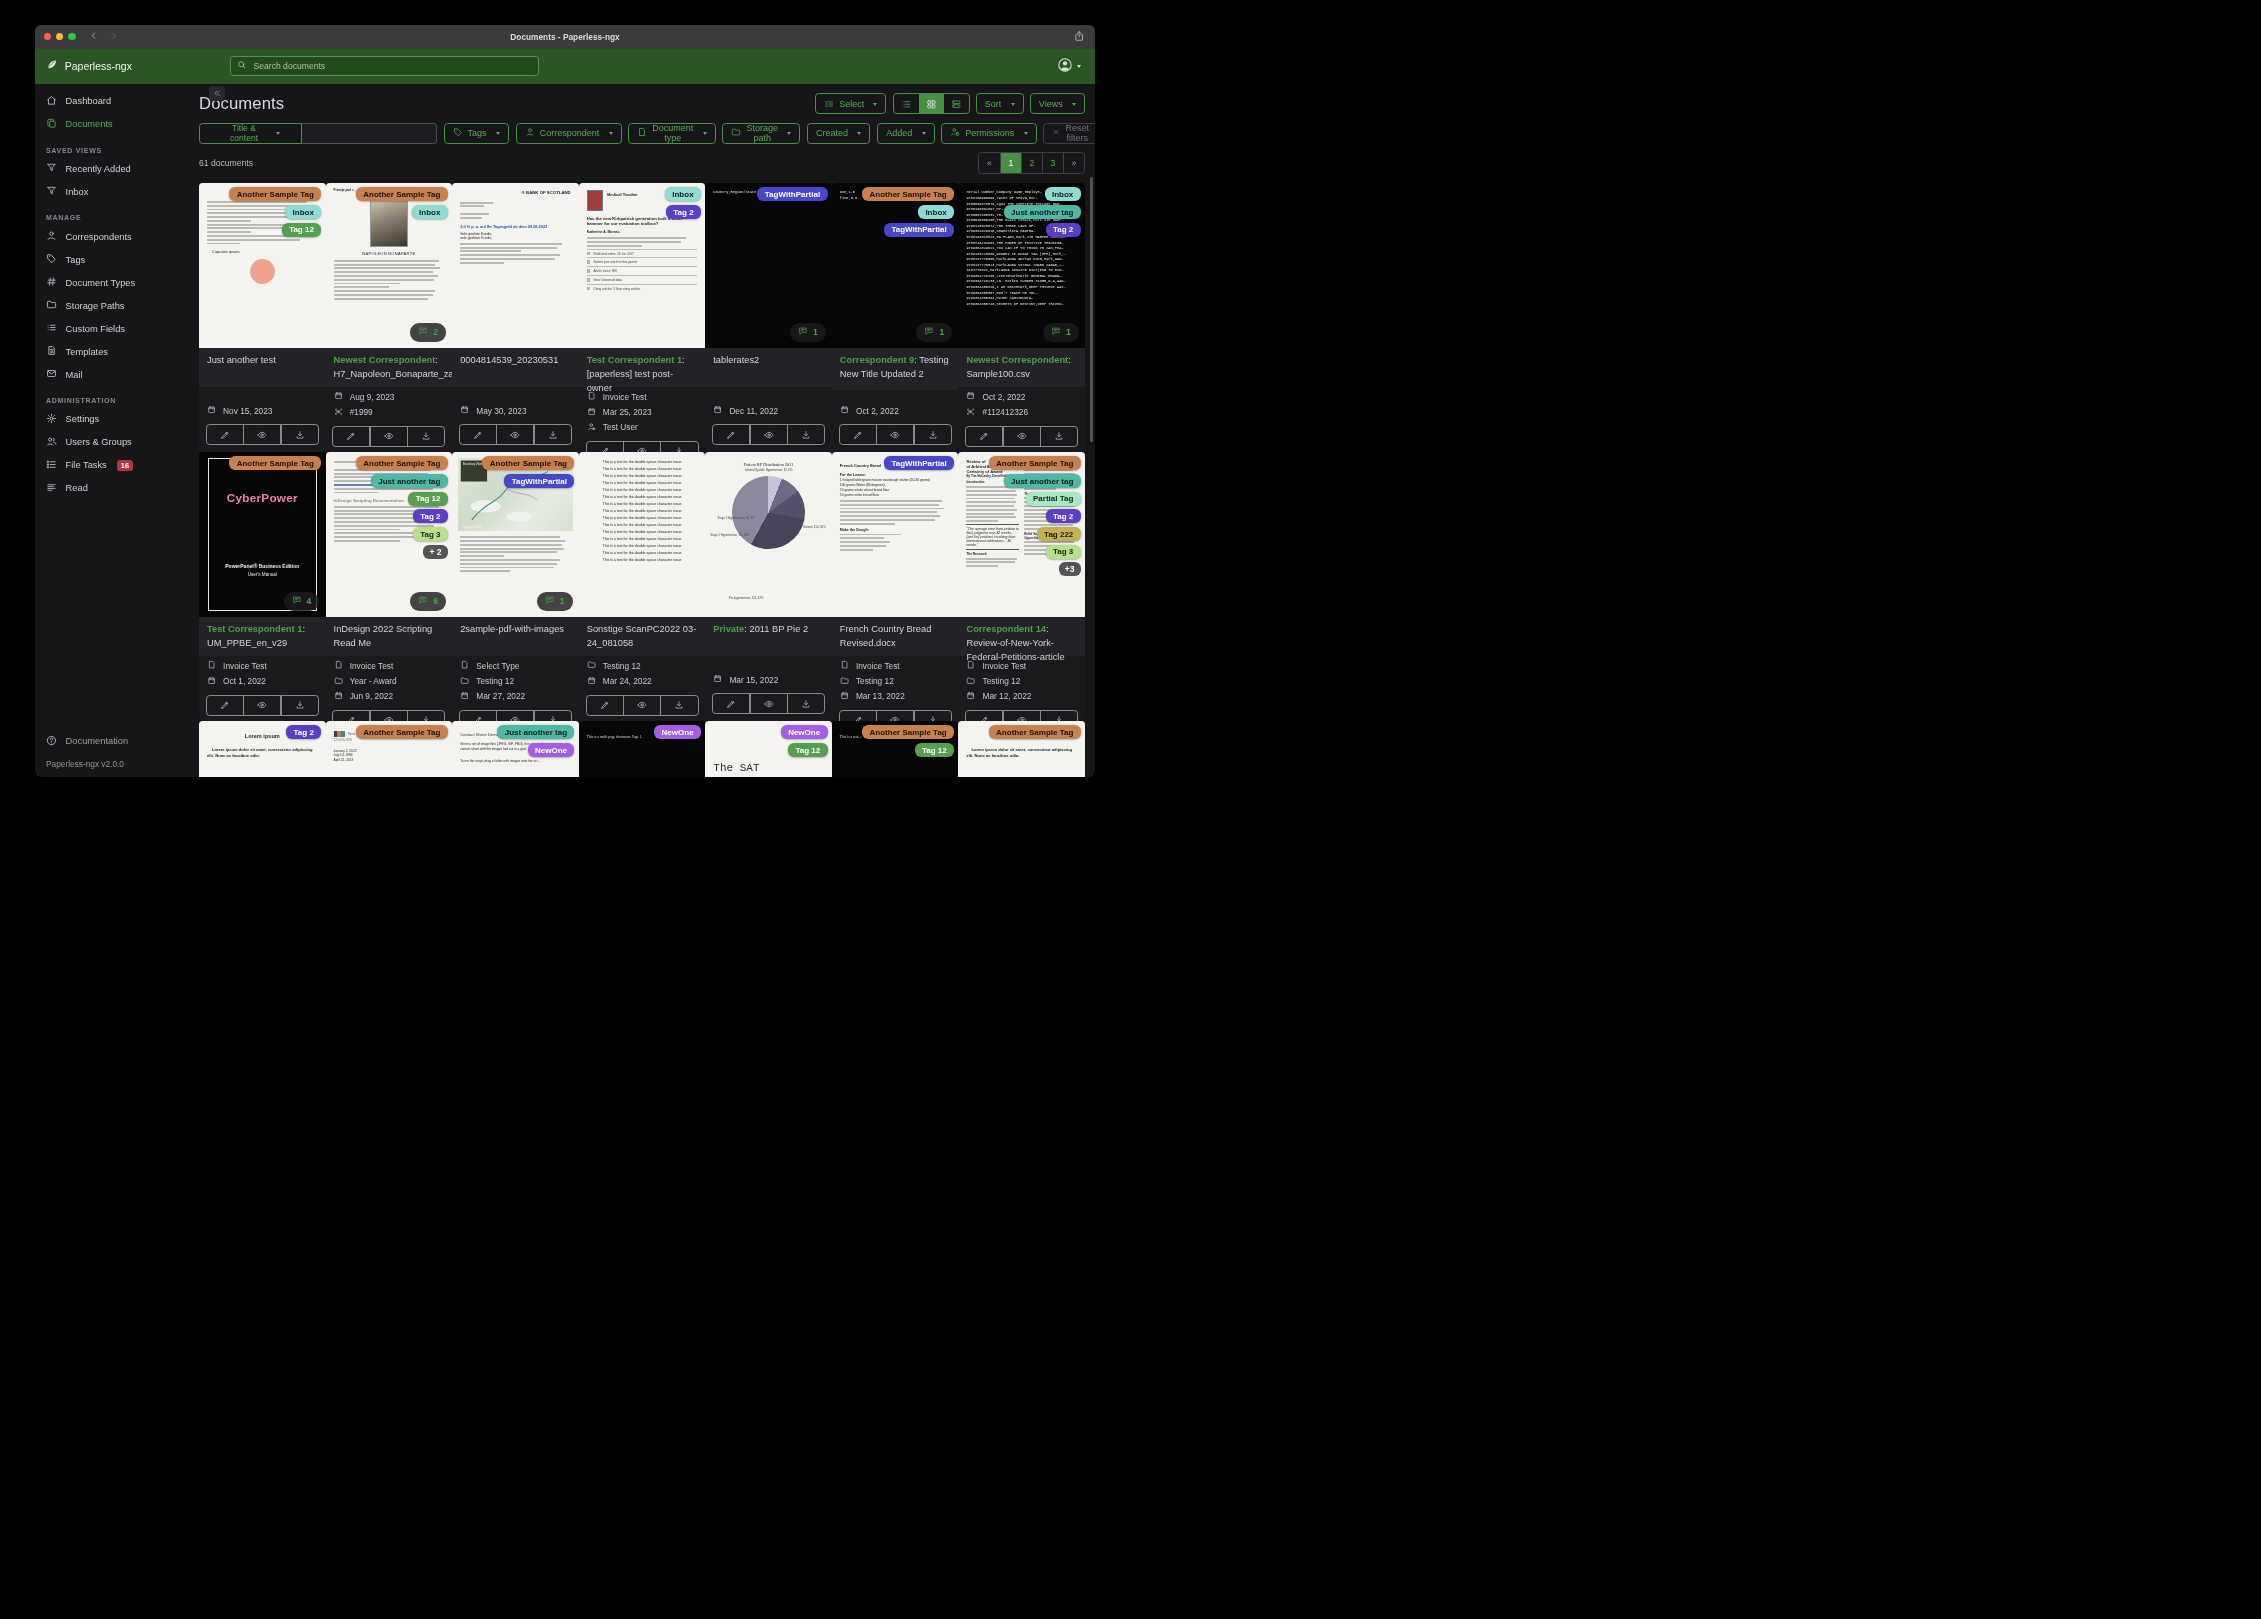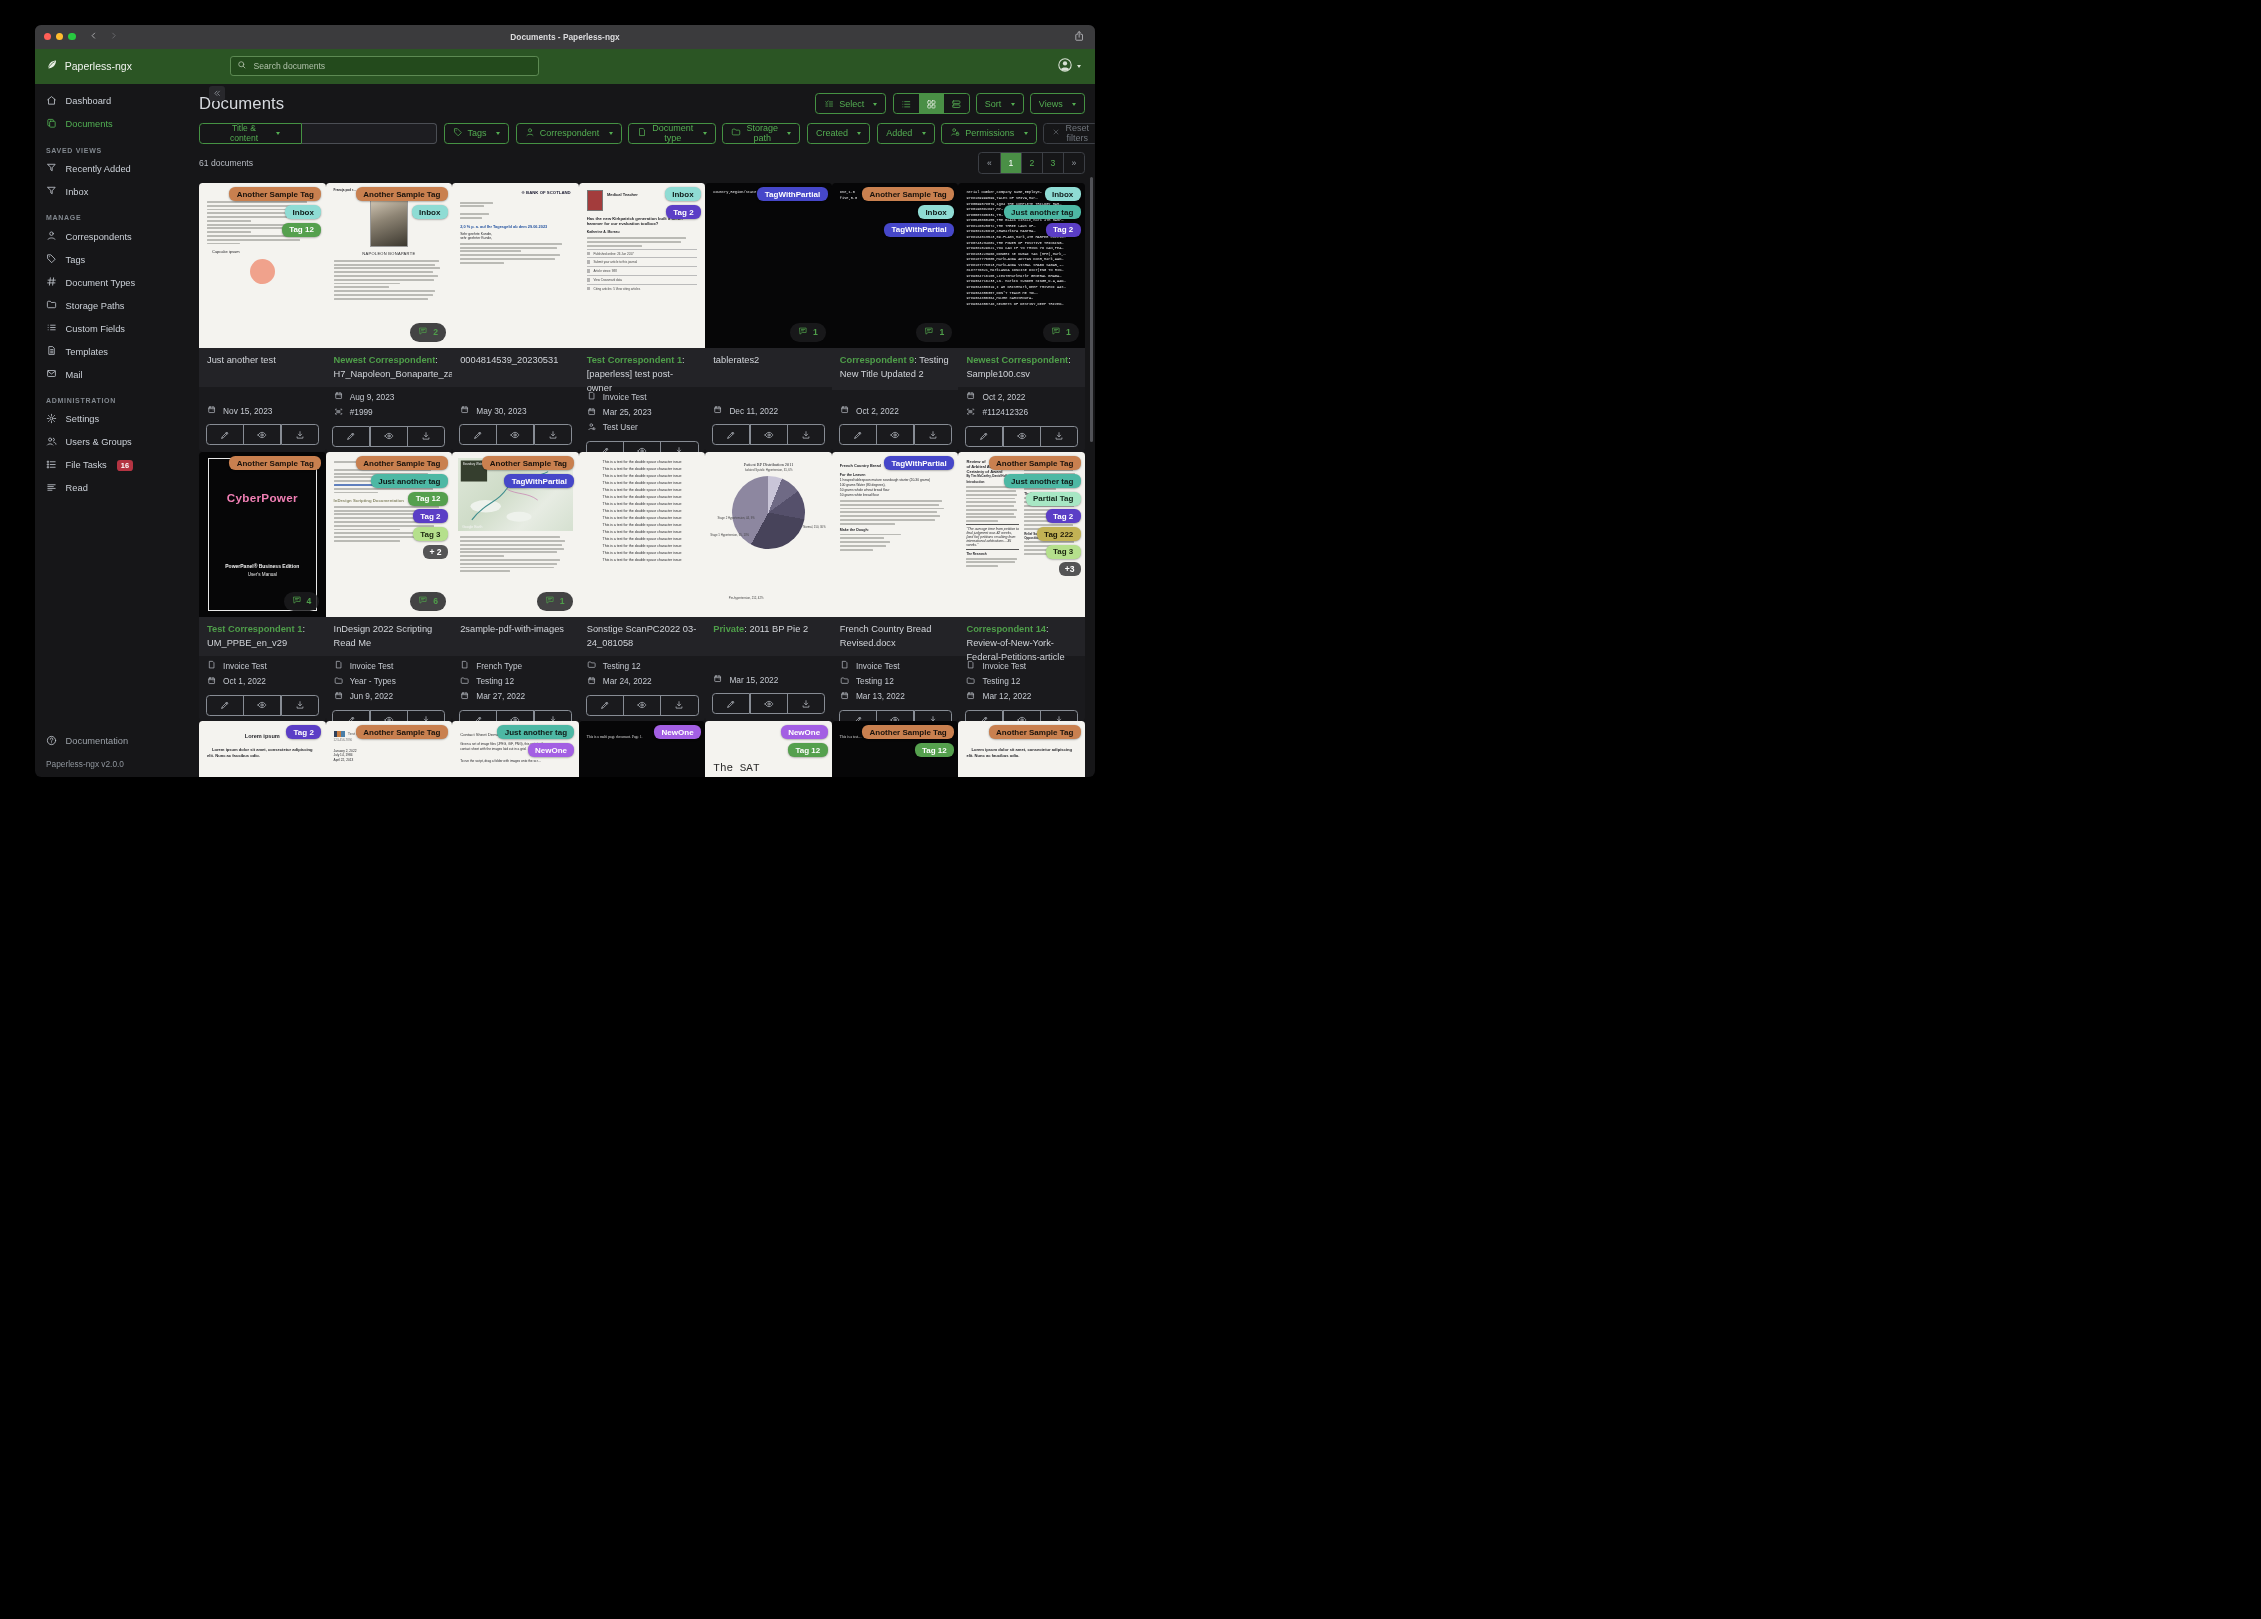--- a/index.html
+++ b/index.html
@@ -924,21 +924,21 @@
               <div class="drow">
                 <span><svg viewBox="0 0 24 24" fill="none" stroke="currentColor" stroke-width="1.8" stroke-linecap="round" stroke-linejoin="round" width="9.3" height="9.3">
                     <path d="M7 3.5h7.5L18 7v13.5H7z"></path>
                   </svg></span>
                 <span>Invoice Test</span>
               </div>
               <div class="drow">
                 <span><svg viewBox="0 0 24 24" fill="none" stroke="currentColor" stroke-width="1.8" stroke-linecap="round" stroke-linejoin="round" width="9.3" height="9.3">
                     <path d="M3 7a2 2 0 012-2h4.5l2 2.5H19a2 2 0 012 2V17a2 2 0 01-2 2H5a2 2 0 01-2-2z"></path>
                   </svg></span>
-                <span>Year - Types</span>
+                <span>Year - Award</span>
               </div>
               <div class="drow">
                 <span><svg viewBox="0 0 24 24" fill="none" stroke="currentColor" stroke-width="1.8" stroke-linecap="round" stroke-linejoin="round" width="9.3" height="9.3">
                     <rect x="4.5" y="5.5" width="15" height="14" rx="1.5"></rect>
                     <path d="M4.5 9.5h15M8.5 4v2.5M15.5 4v2.5M15.8 13h.01"></path>
                   </svg></span>
                 <span>Jun 9, 2022</span>
               </div>
             </div>
             <div class="cardbtns">
@@ -996,21 +996,21 @@
                   </svg></span>
                 <span>1</span>
               </div>
             </div>
             <div class="tblock"><span>2sample-pdf-with-images</span></div>
             <div class="details">
               <div class="drow">
                 <span><svg viewBox="0 0 24 24" fill="none" stroke="currentColor" stroke-width="1.8" stroke-linecap="round" stroke-linejoin="round" width="9.3" height="9.3">
                     <path d="M7 3.5h7.5L18 7v13.5H7z"></path>
                   </svg></span>
-                <span>French Type</span>
+                <span>Select Type</span>
               </div>
               <div class="drow">
                 <span><svg viewBox="0 0 24 24" fill="none" stroke="currentColor" stroke-width="1.8" stroke-linecap="round" stroke-linejoin="round" width="9.3" height="9.3">
                     <path d="M3 7a2 2 0 012-2h4.5l2 2.5H19a2 2 0 012 2V17a2 2 0 01-2 2H5a2 2 0 01-2-2z"></path>
                   </svg></span>
                 <span>Testing 12</span>
               </div>
               <div class="drow">
                 <span><svg viewBox="0 0 24 24" fill="none" stroke="currentColor" stroke-width="1.8" stroke-linecap="round" stroke-linejoin="round" width="9.3" height="9.3">
                     <rect x="4.5" y="5.5" width="15" height="14" rx="1.5"></rect>

